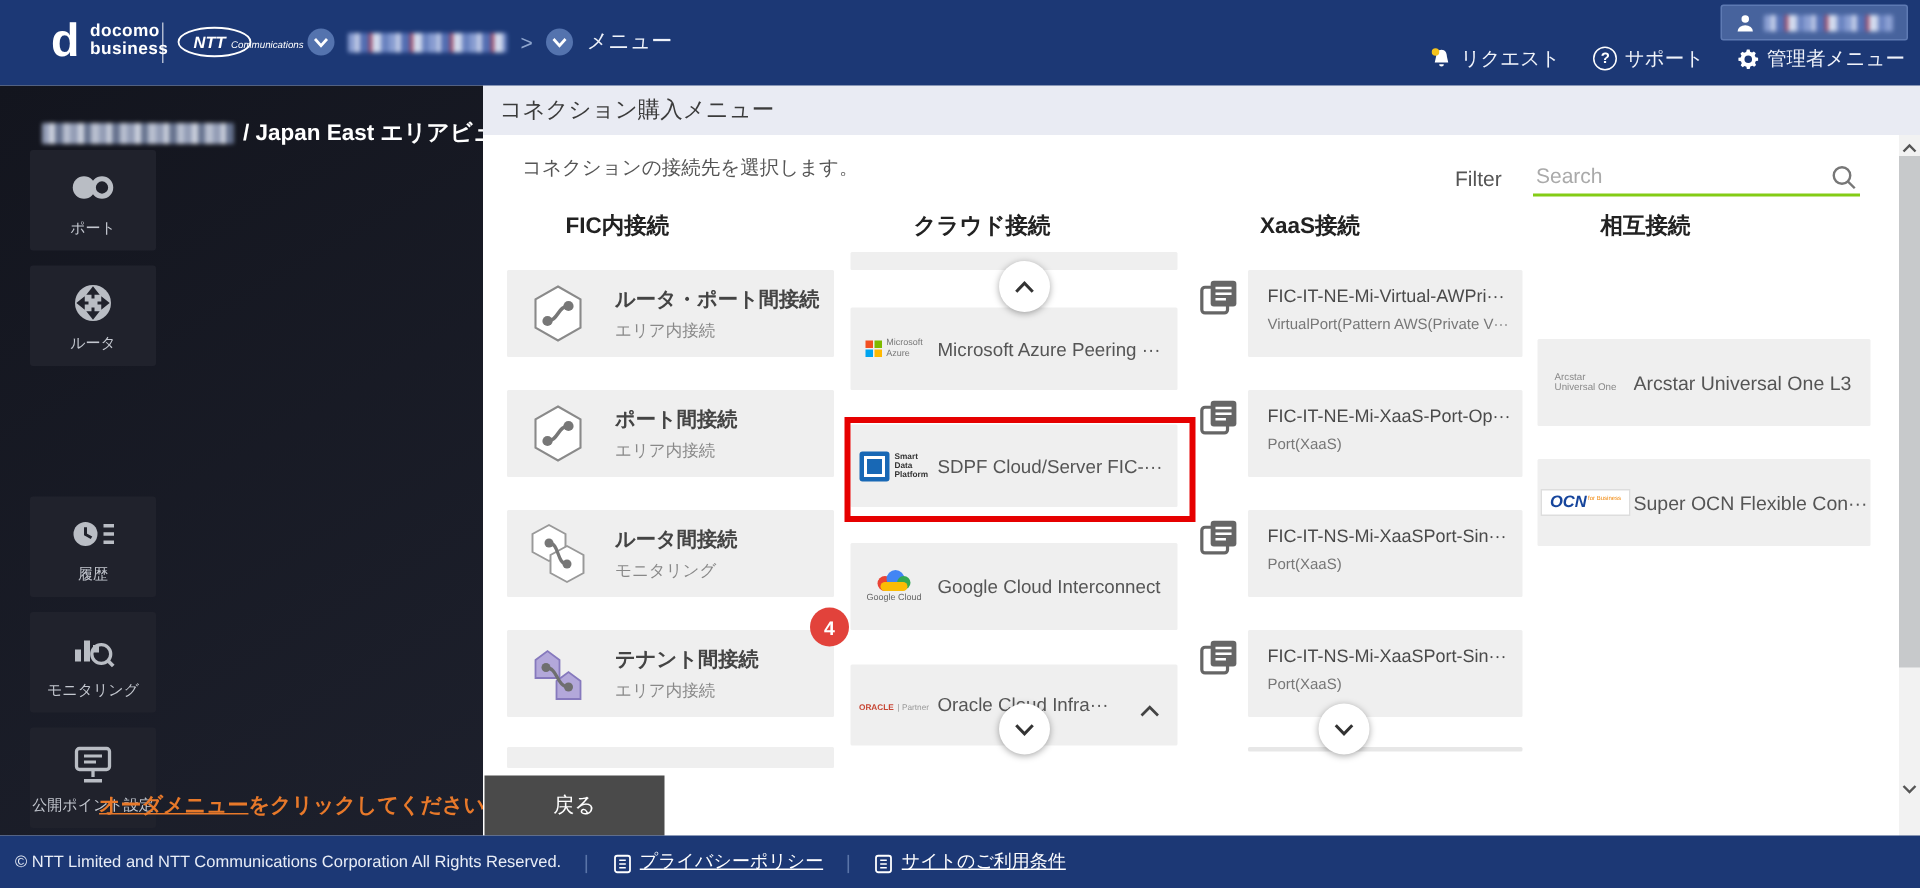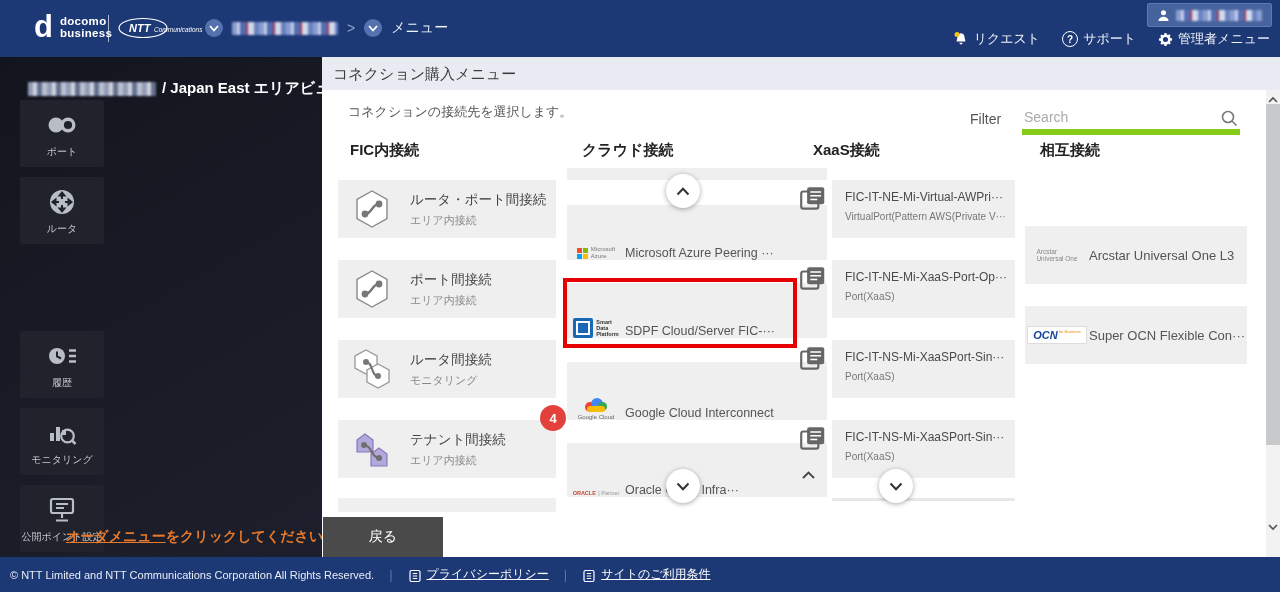--- a/index.html
+++ b/index.html
@@ -33,30 +33,30 @@
   .tile .lbl{position:absolute;left:0;right:0;bottom:8px;text-align:center;font-size:10px;color:#c3c7cf;z-index:3;}
   .tile.sel .lbl{color:#fff;}
   .hint{position:absolute;left:66px;top:471px;z-index:2;font-size:14px;font-weight:bold;color:#e8792a;white-space:nowrap;}
   .hint .lnk{text-decoration:underline;}
   
   .modal{position:absolute;left:322px;top:57px;width:958px;height:500px;background:#fff;z-index:5;}
   .modal-hd{position:absolute;left:0;top:0;width:958px;height:33px;background:#e9ebf3;
     font-size:15px;color:#3b3b3b;line-height:33px;padding-left:11px;box-sizing:border-box;}
   .modal-desc{position:absolute;left:26px;top:46px;font-size:13px;color:#555;}
   .filter-lb{position:absolute;left:648px;top:54px;font-size:14px;color:#555;}
-  .search{position:absolute;left:700px;top:48px;width:218px;border:none;border-bottom:6px solid #84cc16;font-size:14px;color:#333;outline:none;padding:4px 22px 4px 2px;box-sizing:border-box;background:transparent;}
+  .search{position:absolute;left:700px;top:48px;width:218px;border:none;border-bottom:2px solid #84cc16;font-size:14px;color:#333;outline:none;padding:4px 22px 4px 2px;box-sizing:border-box;background:transparent;}
   .search::placeholder{color:#aaa;}
   .search-ic{position:absolute;left:898px;top:52px;}
-  .colhead{position:absolute;top:84px;font-size:15px;font-weight:bold;color:#222;}
+  .colhead{position:absolute;top:84px;font-size:15px;font-weight:bold;color:#222;margin-left:27px;}
   .card{position:absolute;background:#efefef;border-radius:1px;cursor:pointer;}
   .c1{left:16px;width:218px;height:58px;}
   .c1 .hex{position:absolute;left:12px;top:7px;}
-  .c1 .t{position:absolute;left:72px;top:11px;font-size:13.5px;color:#444;white-space:nowrap;}
+  .c1 .t{position:absolute;left:72px;top:11px;font-size:13.5px;color:#444;white-space:nowrap;font-weight:bold;}
   .c1 .s{position:absolute;left:72px;top:33px;font-size:11px;color:#888;}
-  .c2{left:245px;width:260px;display:flex;align-items:flex-end;}
+  .c2{left:245px;width:218px;display:flex;align-items:center;}
   .c2 .logo{width:58px;display:flex;flex-direction:column;align-items:center;justify-content:center;flex-shrink:0;}
   .c2 .t{font-size:12.5px;color:#555;white-space:nowrap;overflow:hidden;}
   .c3{left:510px;width:183px;height:58px;}
   .c3 .t{position:absolute;left:13px;top:10px;font-size:12px;color:#4a4a4a;white-space:nowrap;overflow:hidden;right:4px;}
   .c3 .s{position:absolute;left:13px;top:31px;font-size:10px;color:#777;white-space:nowrap;overflow:hidden;right:4px;}
   .c4{left:703px;width:222px;height:58px;display:flex;align-items:center;margin-top:46px;}
   .c4 .logo{width:64px;display:flex;flex-direction:column;align-items:center;justify-content:center;flex-shrink:0;}
   .c4 .t{font-size:13px;color:#555;white-space:nowrap;overflow:hidden;}
   .docic{position:absolute;left:476px;}
   .circbtn{position:absolute;width:34px;height:34px;border-radius:50%;background:#fff;box-shadow:0 1px 5px rgba(0,0,0,.35);display:flex;align-items:center;justify-content:center;cursor:pointer;z-index:4;}

